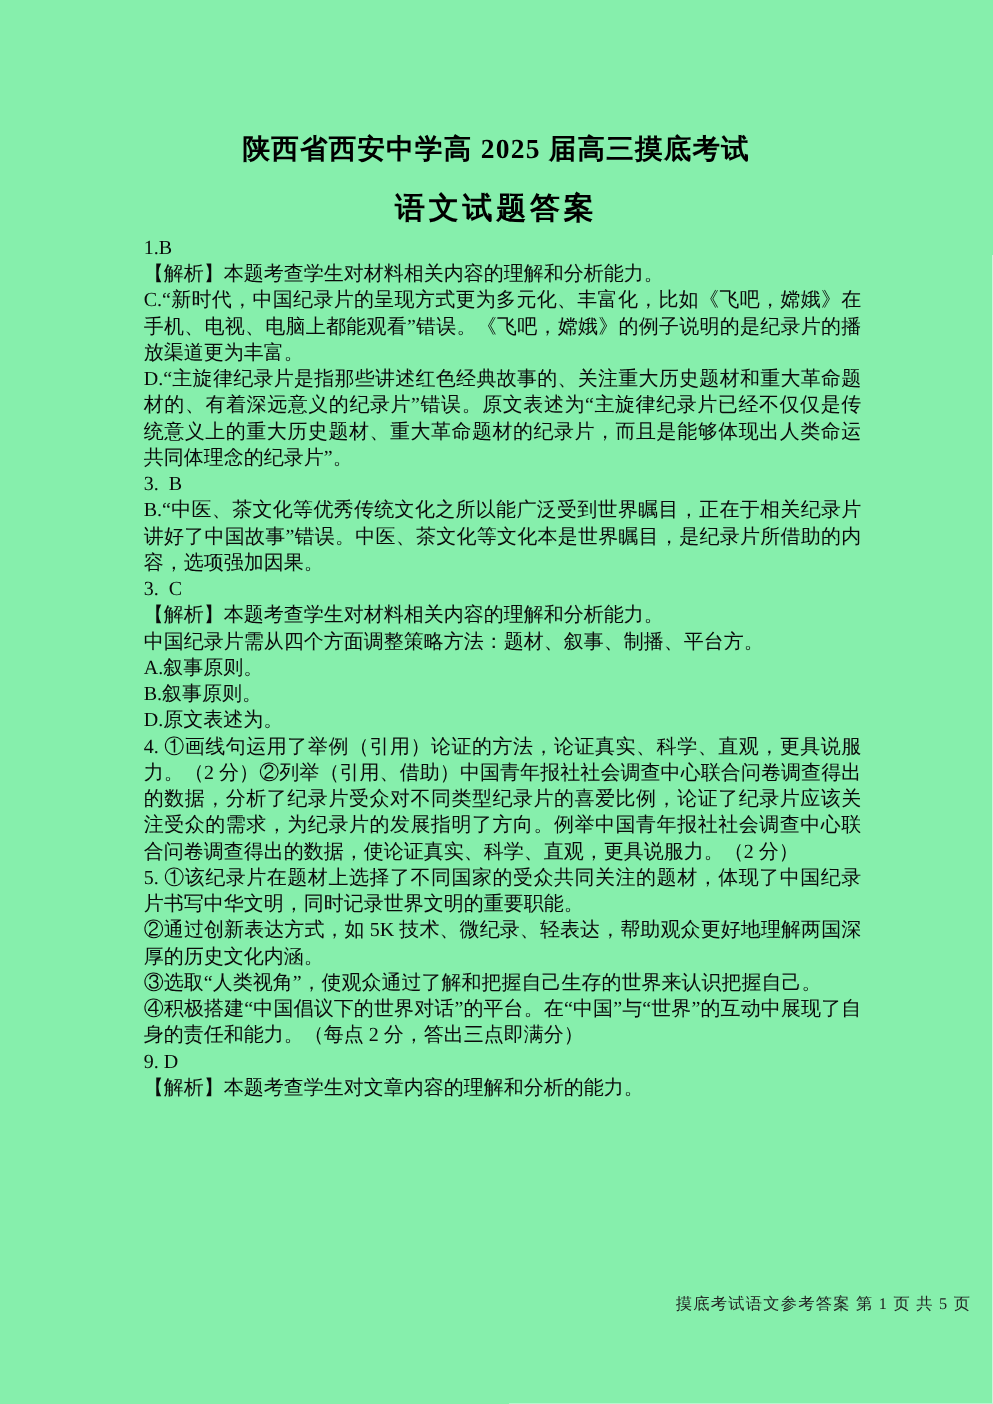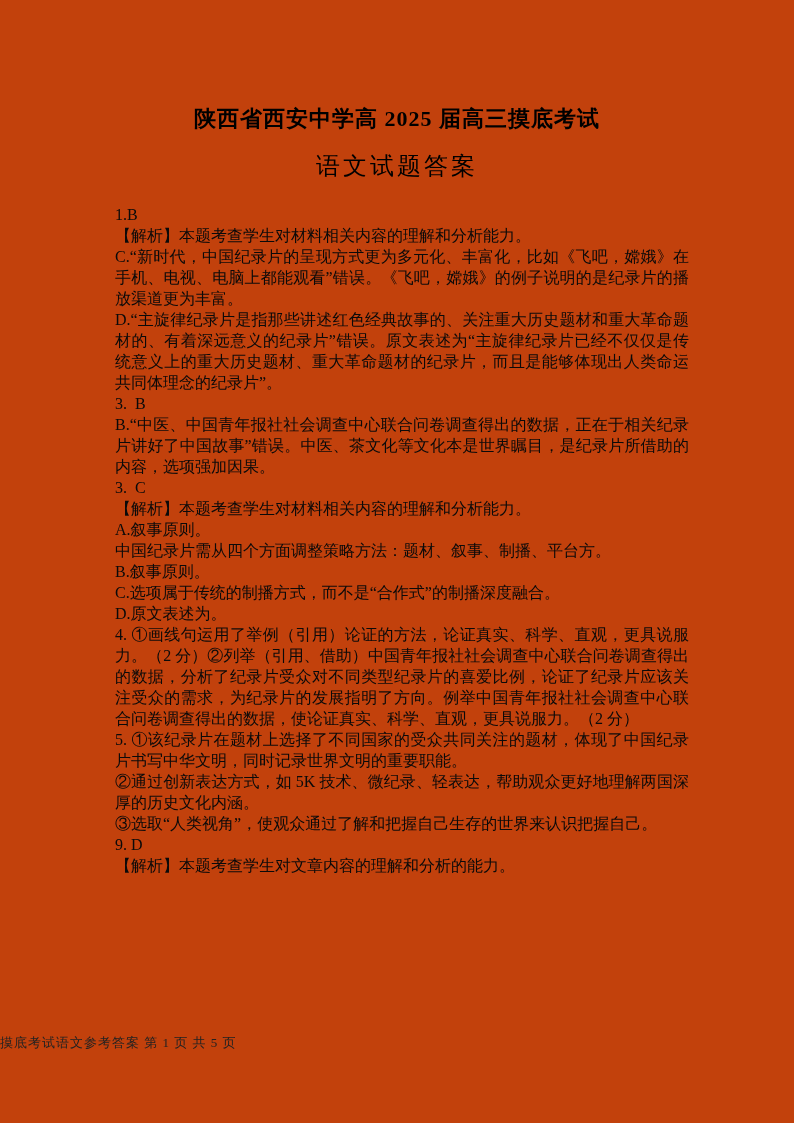--- a/index.html
+++ b/index.html
@@ -4,91 +4,91 @@
 <style>
   html, body {
     margin: 0;
     padding: 0;
     background: #ffffff;
   }
   .page {
     position: relative;
     width: 794px;
     height: 1123px;
-    background: #c2410c;
+    background: #86efac;
     color: #111111;
     font-family: "Liberation Serif", "DejaVu Serif", serif;
     overflow: hidden;
   }
   .title {
     margin: 0;
     padding-top: 104px;
     text-align: center;
     font-size: 22px;
     font-weight: 700;
     letter-spacing: 1px;
     color: #000000;
   }
   .subtitle {
     margin: 16px 0 0 0;
     text-align: center;
     font-size: 24px;
-    font-weight: 400;
+    font-weight: 700;
     letter-spacing: 3px;
     color: #000000;
   }
   .content {
     position: absolute;
     left: 115px;
-    top: 204px;
+    top: 188px;
     width: 574px;
     font-size: 16px;
     line-height: 21px;
     text-align: justify;
     color: #0a0a0a;
   }
   .content p {
     margin: 0;
     padding: 0;
     white-space: pre-wrap;
   }
   .footer {
     position: absolute;
     left: 0;
-    right: 3px;
+    right: 17px;
     top: 1034px;
-    text-align: left;
+    text-align: right;
     font-size: 13px;
     color: #222222;
     letter-spacing: 1px;
   }
 </style>
 </head>
 <body>
 
 <div class="page">
   <h1 class="title">陕西省西安中学高 2025 届高三摸底考试</h1>
   <h2 class="subtitle">语文试题答案</h2>
 
   <div class="content">
     <p>1.B</p>
     <p>【解析】本题考查学生对材料相关内容的理解和分析能力。</p>
     <p>C.“新时代，中国纪录片的呈现方式更为多元化、丰富化，比如《飞吧，嫦娥》在手机、电视、电脑上都能观看”错误。《飞吧，嫦娥》的例子说明的是纪录片的播放渠道更为丰富。</p>
     <p>D.“主旋律纪录片是指那些讲述红色经典故事的、关注重大历史题材和重大革命题材的、有着深远意义的纪录片”错误。原文表述为“主旋律纪录片已经不仅仅是传统意义上的重大历史题材、重大革命题材的纪录片，而且是能够体现出人类命运共同体理念的纪录片”。</p>
     <p>3.  B</p>
-    <p>B.“中医、中国青年报社社会调查中心联合问卷调查得出的数据，正在于相关纪录片讲好了中国故事”错误。中医、茶文化等文化本是世界瞩目，是纪录片所借助的内容，选项强加因果。</p>
+    <p>B.“中医、茶文化等优秀传统文化之所以能广泛受到世界瞩目，正在于相关纪录片讲好了中国故事”错误。中医、茶文化等文化本是世界瞩目，是纪录片所借助的内容，选项强加因果。</p>
     <p>3.  C</p>
     <p>【解析】本题考查学生对材料相关内容的理解和分析能力。</p>
+    <p>中国纪录片需从四个方面调整策略方法：题材、叙事、制播、平台方。</p>
     <p>A.叙事原则。</p>
-    <p>中国纪录片需从四个方面调整策略方法：题材、叙事、制播、平台方。</p>
     <p>B.叙事原则。</p>
-    <p>C.选项属于传统的制播方式，而不是“合作式”的制播深度融合。</p>
     <p>D.原文表述为。</p>
     <p>4. ①画线句运用了举例（引用）论证的方法，论证真实、科学、直观，更具说服力。（2 分）②列举（引用、借助）中国青年报社社会调查中心联合问卷调查得出的数据，分析了纪录片受众对不同类型纪录片的喜爱比例，论证了纪录片应该关注受众的需求，为纪录片的发展指明了方向。例举中国青年报社社会调查中心联合问卷调查得出的数据，使论证真实、科学、直观，更具说服力。（2 分）</p>
     <p>5. ①该纪录片在题材上选择了不同国家的受众共同关注的题材，体现了中国纪录片书写中华文明，同时记录世界文明的重要职能。</p>
     <p>②通过创新表达方式，如 5K 技术、微纪录、轻表达，帮助观众更好地理解两国深厚的历史文化内涵。</p>
     <p>③选取“人类视角”，使观众通过了解和把握自己生存的世界来认识把握自己。</p>
+    <p>④积极搭建“中国倡议下的世界对话”的平台。在“中国”与“世界”的互动中展现了自身的责任和能力。（每点 2 分，答出三点即满分）</p>
     <p>9. D</p>
     <p>【解析】本题考查学生对文章内容的理解和分析的能力。</p>
   </div>
 
   <div class="footer">摸底考试语文参考答案  第 1 页 共 5 页</div>
 </div>
 
 </body></html>

